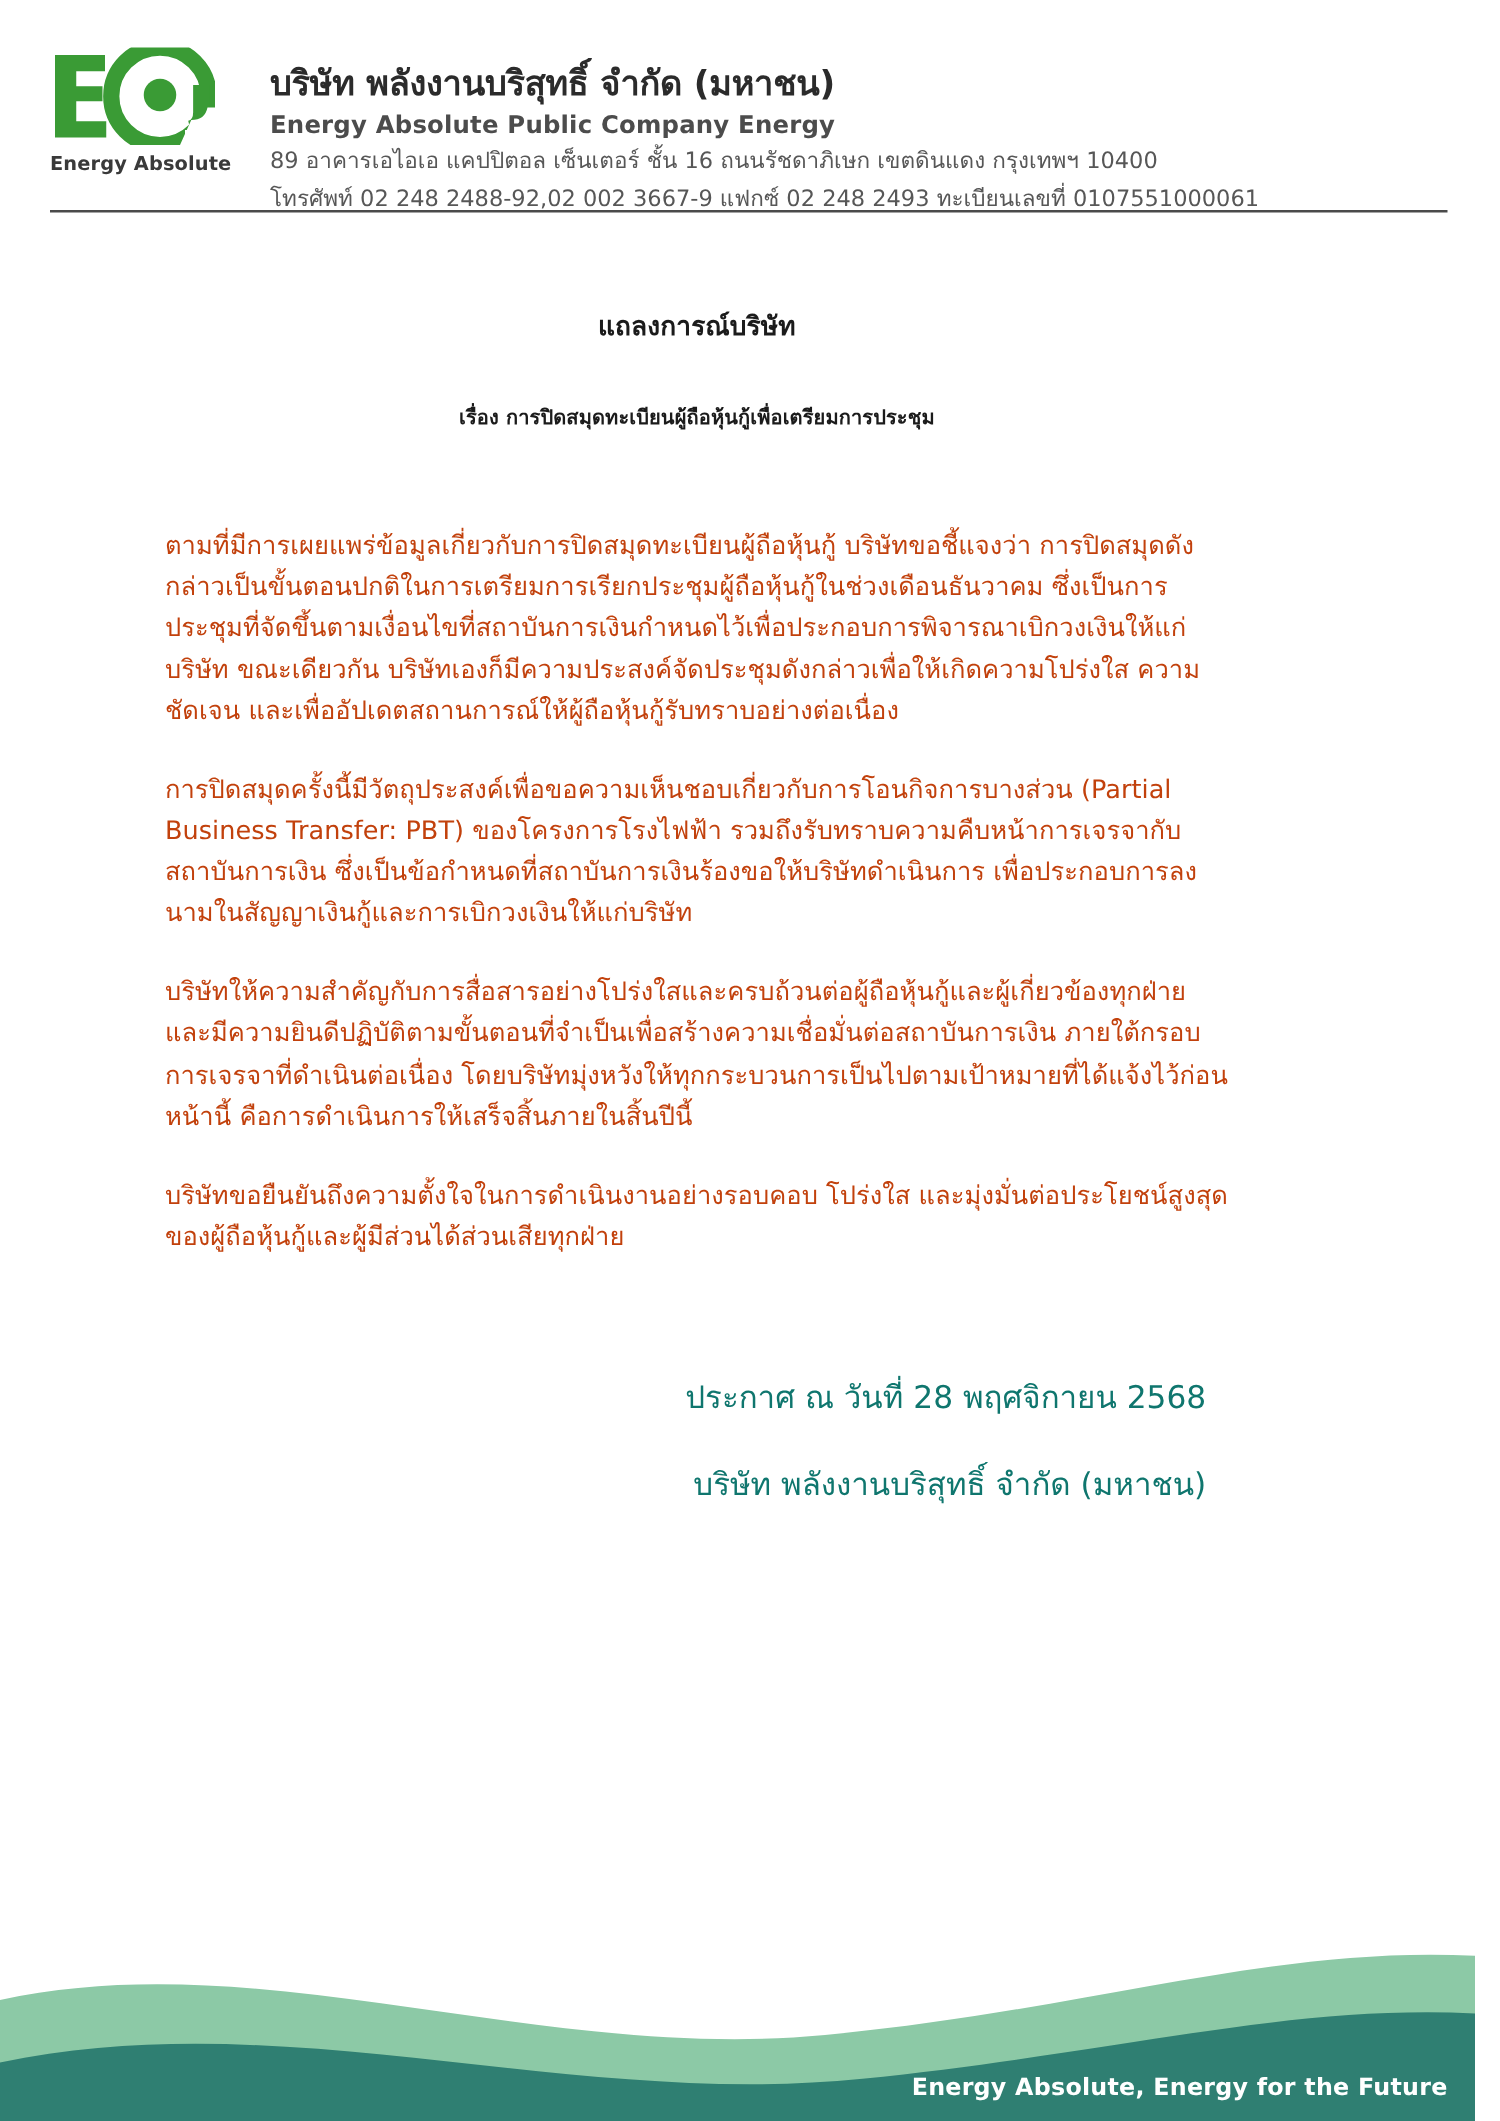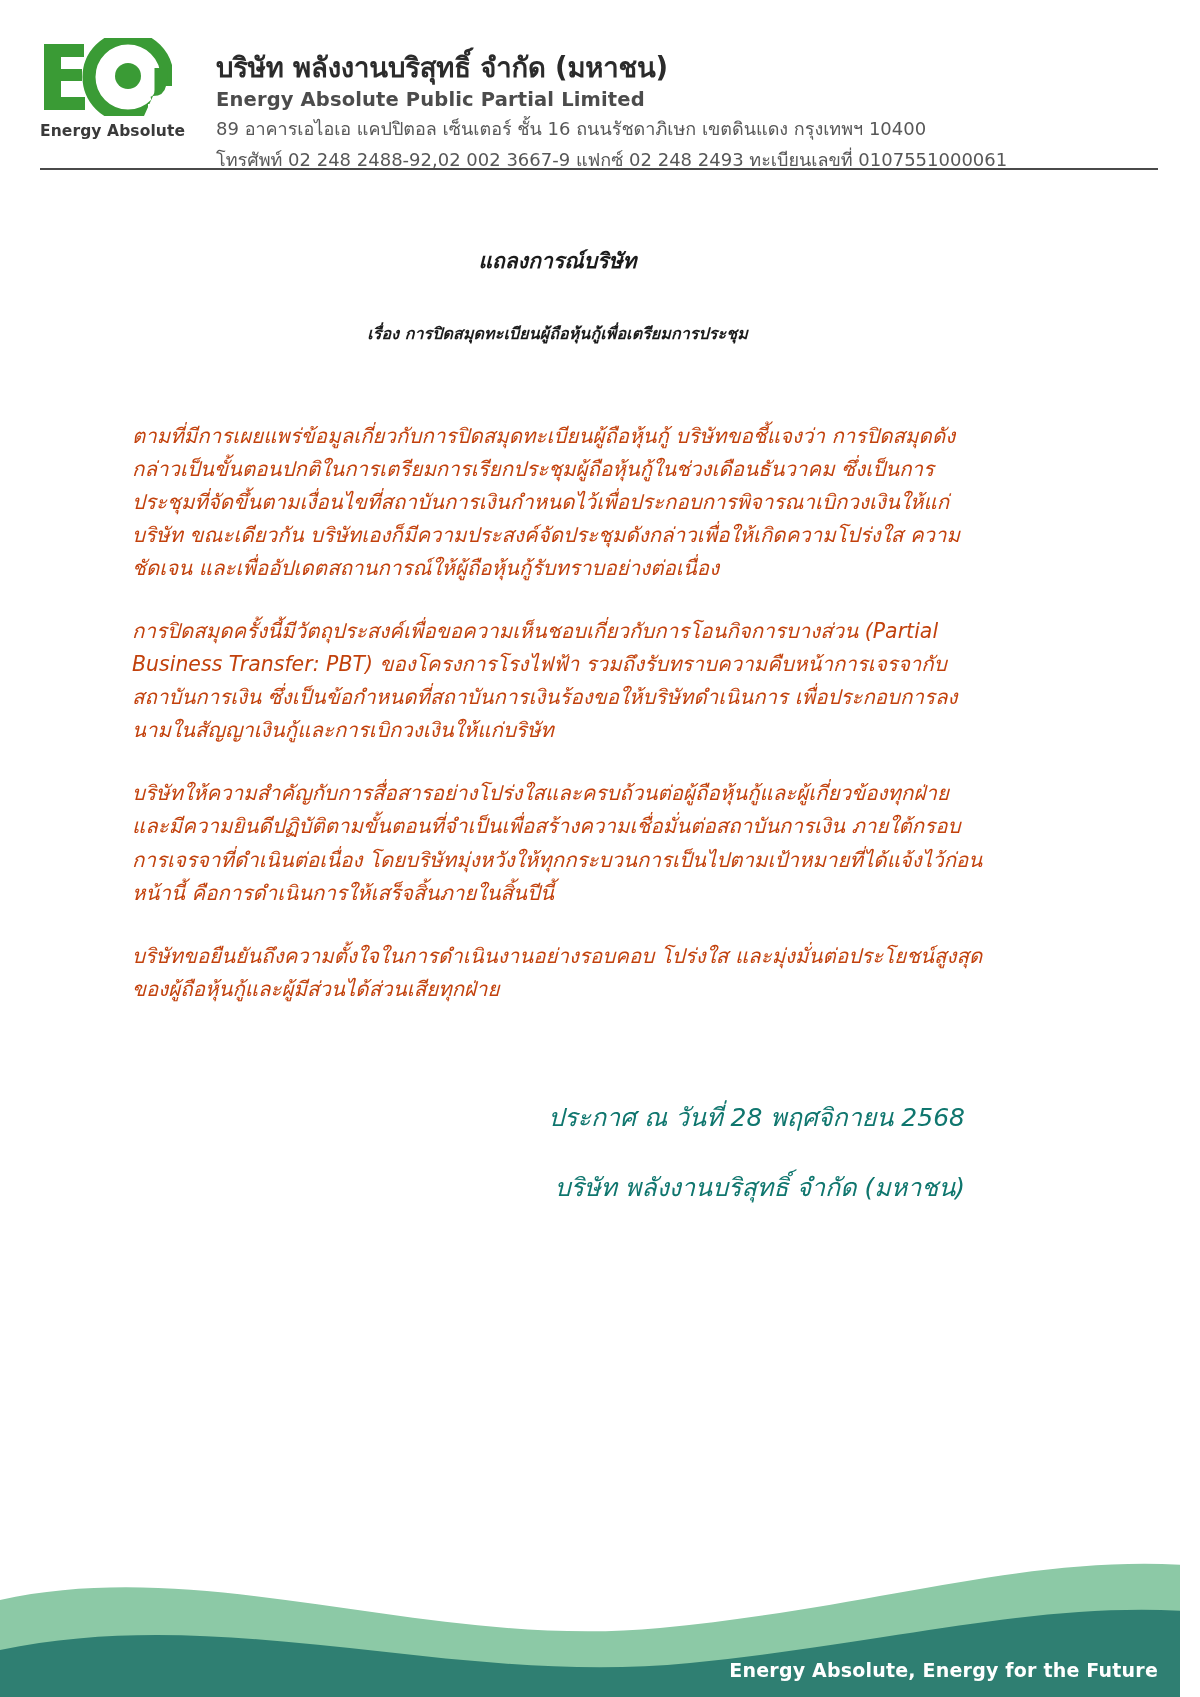--- a/index.html
+++ b/index.html
@@ -101,21 +101,20 @@
     background: #4a4a4a;
   }
 
   
   .doc {
     position: absolute;
     left: 0;
     top: 172px;
     width: 1115px;
     padding: 0 132px 0 132px;
-    font-style: italic;
   }
 
   .doc-title {
     text-align: center;
     font-size: 21px;
     font-weight: 700;
     color: #1b1b1b;
     margin-top: 72px;
     letter-spacing: 0.1px;
   }
@@ -211,21 +210,21 @@
 
           <path d="M108 66 L132 66 L132 78 L108 78 Z" fill="#ffffff"></path>
           <path d="M113 58 Q124 58 126 48 L132 48 L132 78 L104 78 Z" fill="#ffffff"></path>
         </svg>
       </div>
       <div class="logo-caption">Energy Absolute</div>
     </div>
 
     <div class="head-text">
       <div class="head-th-name">บริษัท พลังงานบริสุทธิ์ จำกัด (มหาชน)</div>
-      <div class="head-en-name">Energy Absolute Public Partial Limited</div>
+      <div class="head-en-name">Energy Absolute Public Company Energy</div>
       <div class="head-addr">89 อาคารเอไอเอ แคปปิตอล เซ็นเตอร์ ชั้น 16 ถนนรัชดาภิเษก เขตดินแดง กรุงเทพฯ 10400</div>
       <div class="head-addr">โทรศัพท์ 02 248 2488-92,02 002 3667-9 แฟกซ์ 02 248 2493 ทะเบียนเลขที่ 0107551000061</div>
     </div>
 
   </div>
 
   <div class="rule"></div>
 
   <div class="doc">
 

